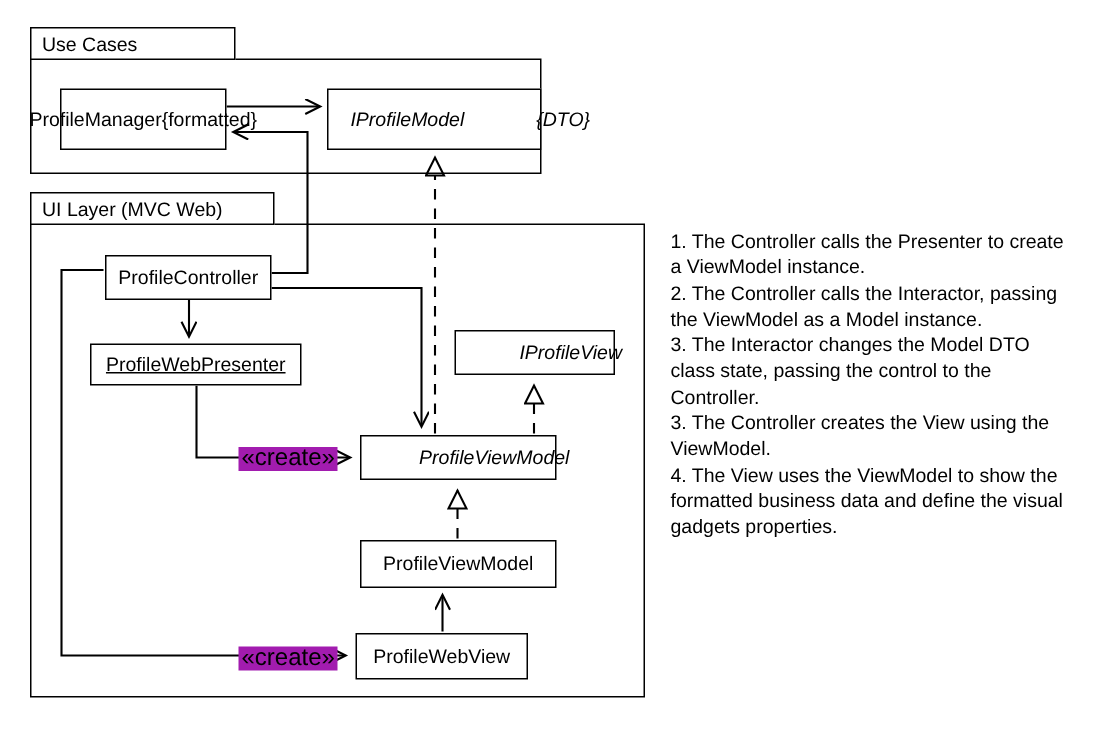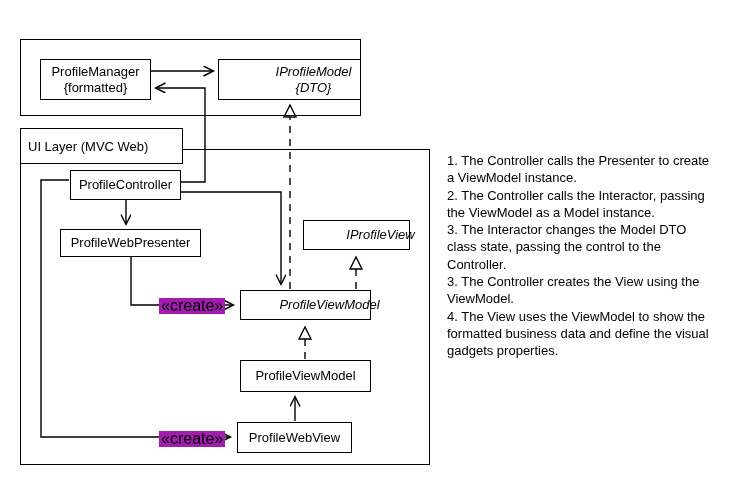--- a/index.html
+++ b/index.html
@@ -24,28 +24,28 @@
   .pkg-body{
     position:absolute;box-sizing:border-box;
     border:1.4px solid #000;background:transparent;
     z-index:1;
   }
 
   
   .cls{
     position:absolute;box-sizing:border-box;
     border:1.4px solid #000;background:#fff;
-    display:flex;flex-direction:column;
+    display:flex;flex-direction:row;
     align-items:center;justify-content:center;
     font-size:13px;line-height:1.18;
     text-align:center;z-index:4;
   }
   .cls .ln{display:block;white-space:nowrap;}
   .cls.italic .ln{font-style:italic;margin-left:48px;}
-  .cls.underline .ln{}
+  .cls.underline .ln{text-decoration:underline;}
 
   
   .stereo{
     position:absolute;background:#a21caf;
     font-size:16px;line-height:1;
     z-index:5;white-space:nowrap;padding:0 2px;
   }
 
   
   .notes{
@@ -53,23 +53,26 @@
     font-size:13px;line-height:1.33;
     white-space:pre-line;
     z-index:4;
   }
 </style>
 </head>
 <body>
 
 <div id="canvas">
 
+  <div class="pkg-tab" style="left:20px;top:18px;width:137px;height:22px;">
+    <span>Use Cases</span>
+  </div>
   <div class="pkg-body" style="left:20px;top:39px;width:341px;height:77px;"></div>
 
-  <div class="pkg-tab" style="left:20px;top:128px;width:163px;height:36px;">
+  <div class="pkg-tab" style="left:20px;top:128px;width:163px;height:22px;">
     <span>UI Layer (MVC Web)</span>
   </div>
   <div class="pkg-body" style="left:20px;top:149px;width:410px;height:316px;"></div>
 
   <div class="cls" style="left:40px;top:59px;width:111px;height:41px;">
     <span class="ln">ProfileManager</span>
     <span class="ln">{formatted}</span>
   </div>
 
   <div class="cls italic" style="left:218px;top:59px;width:143px;height:41px;">

